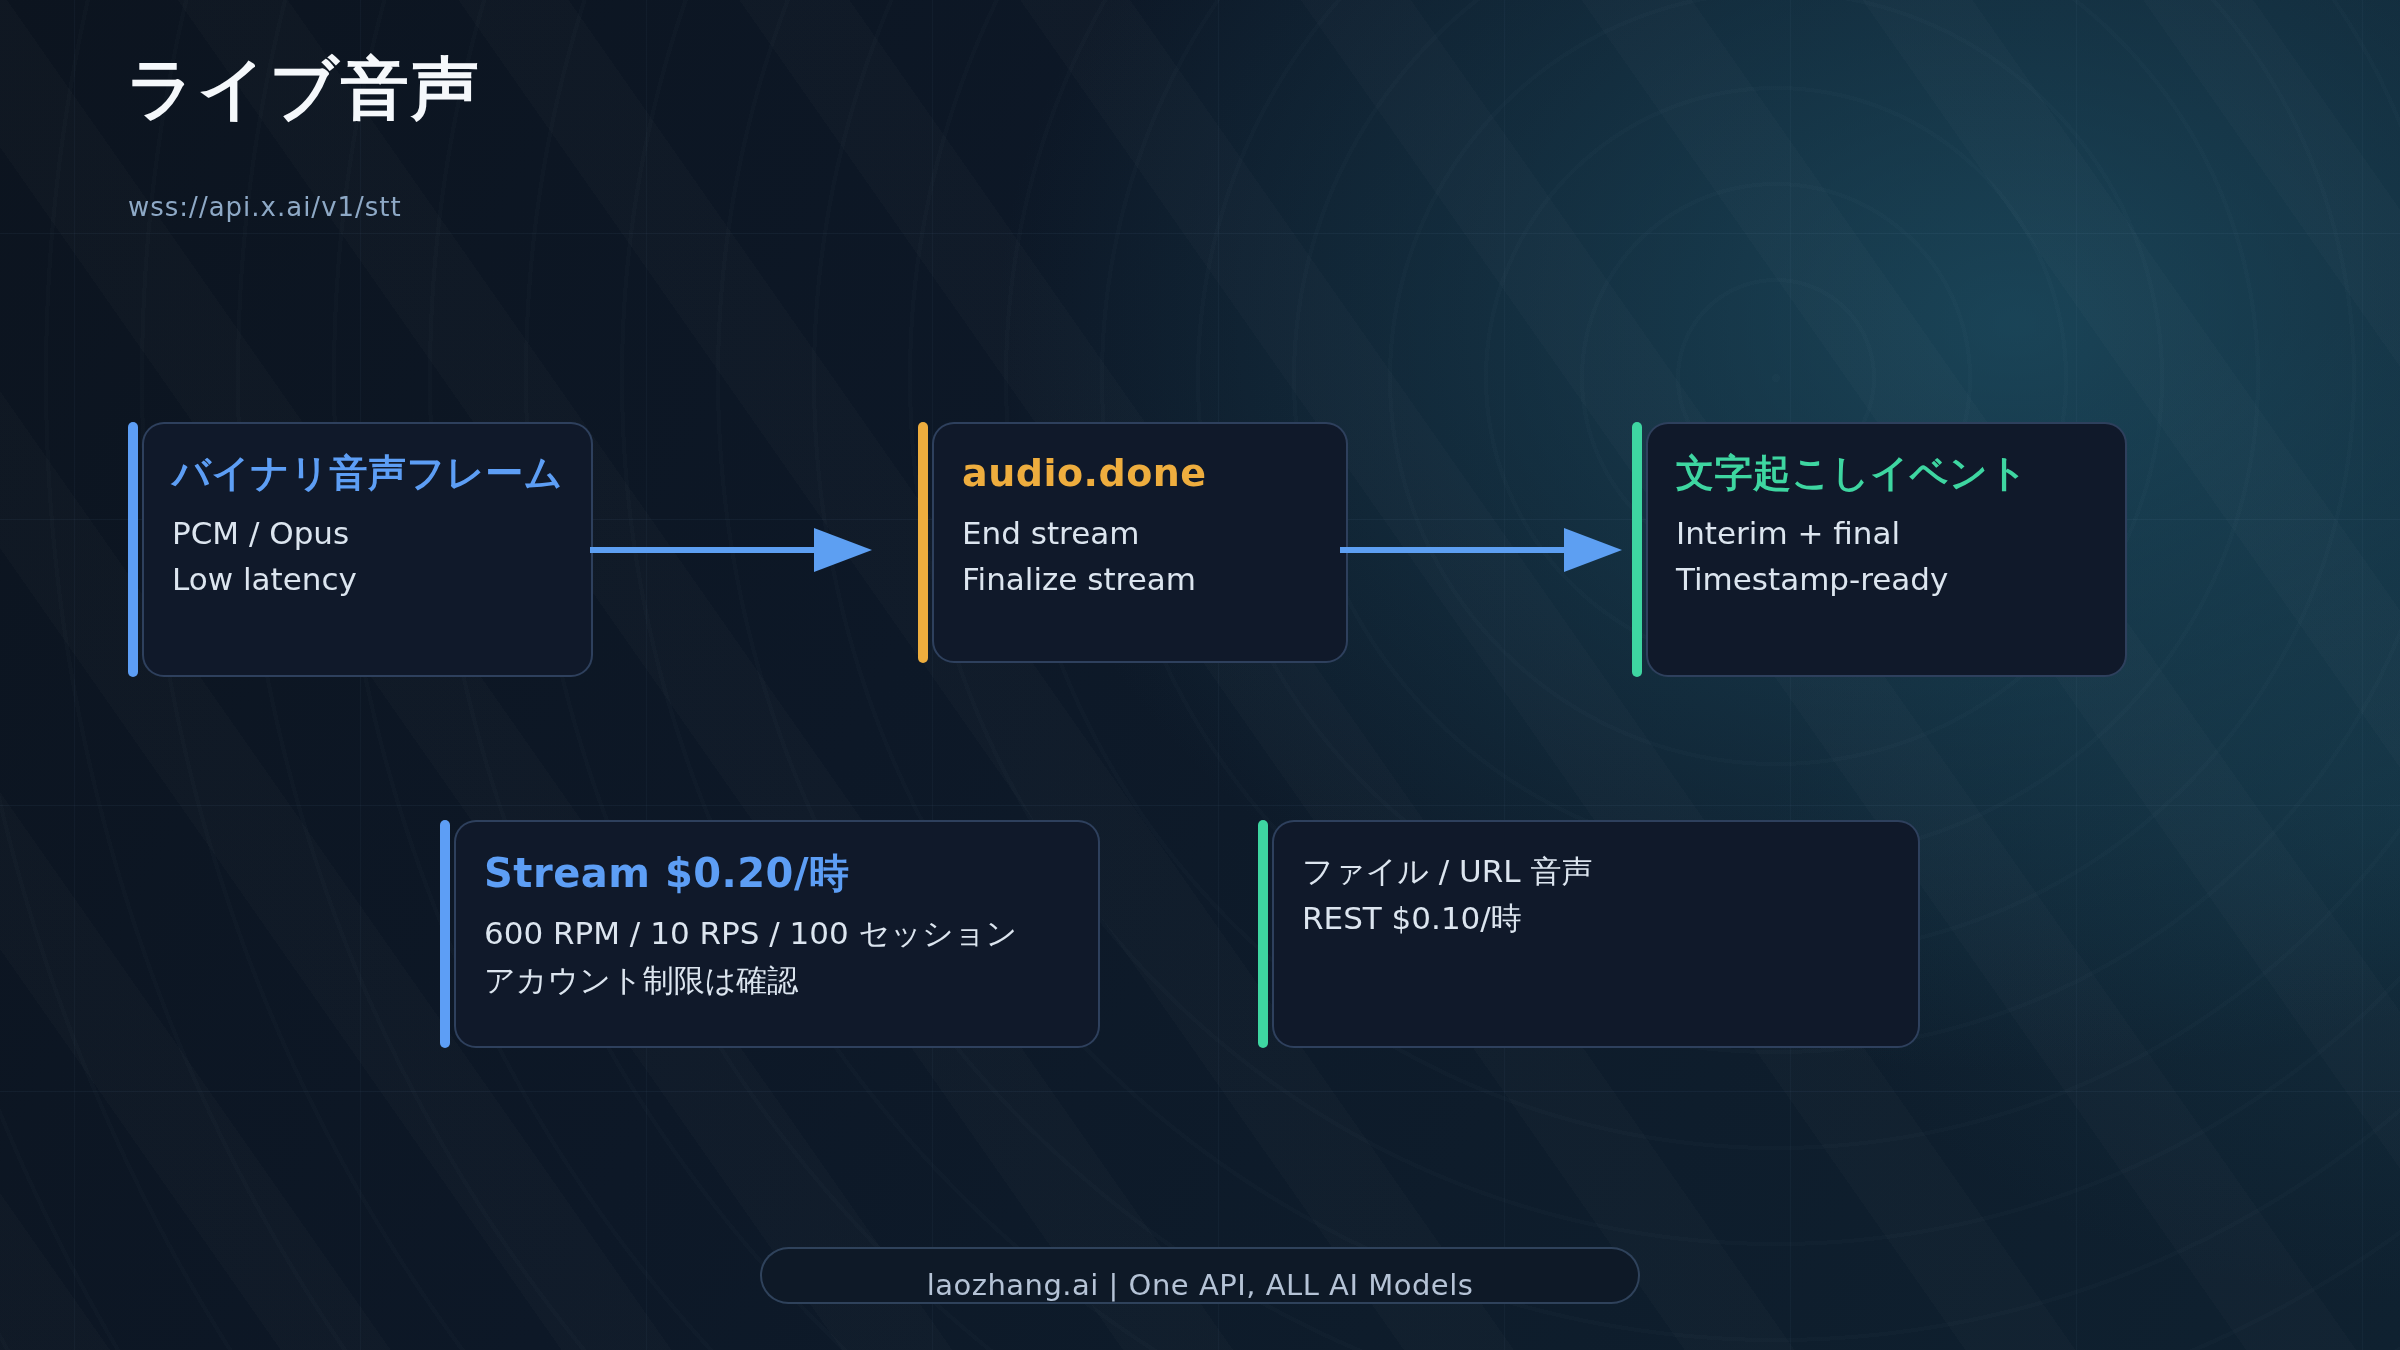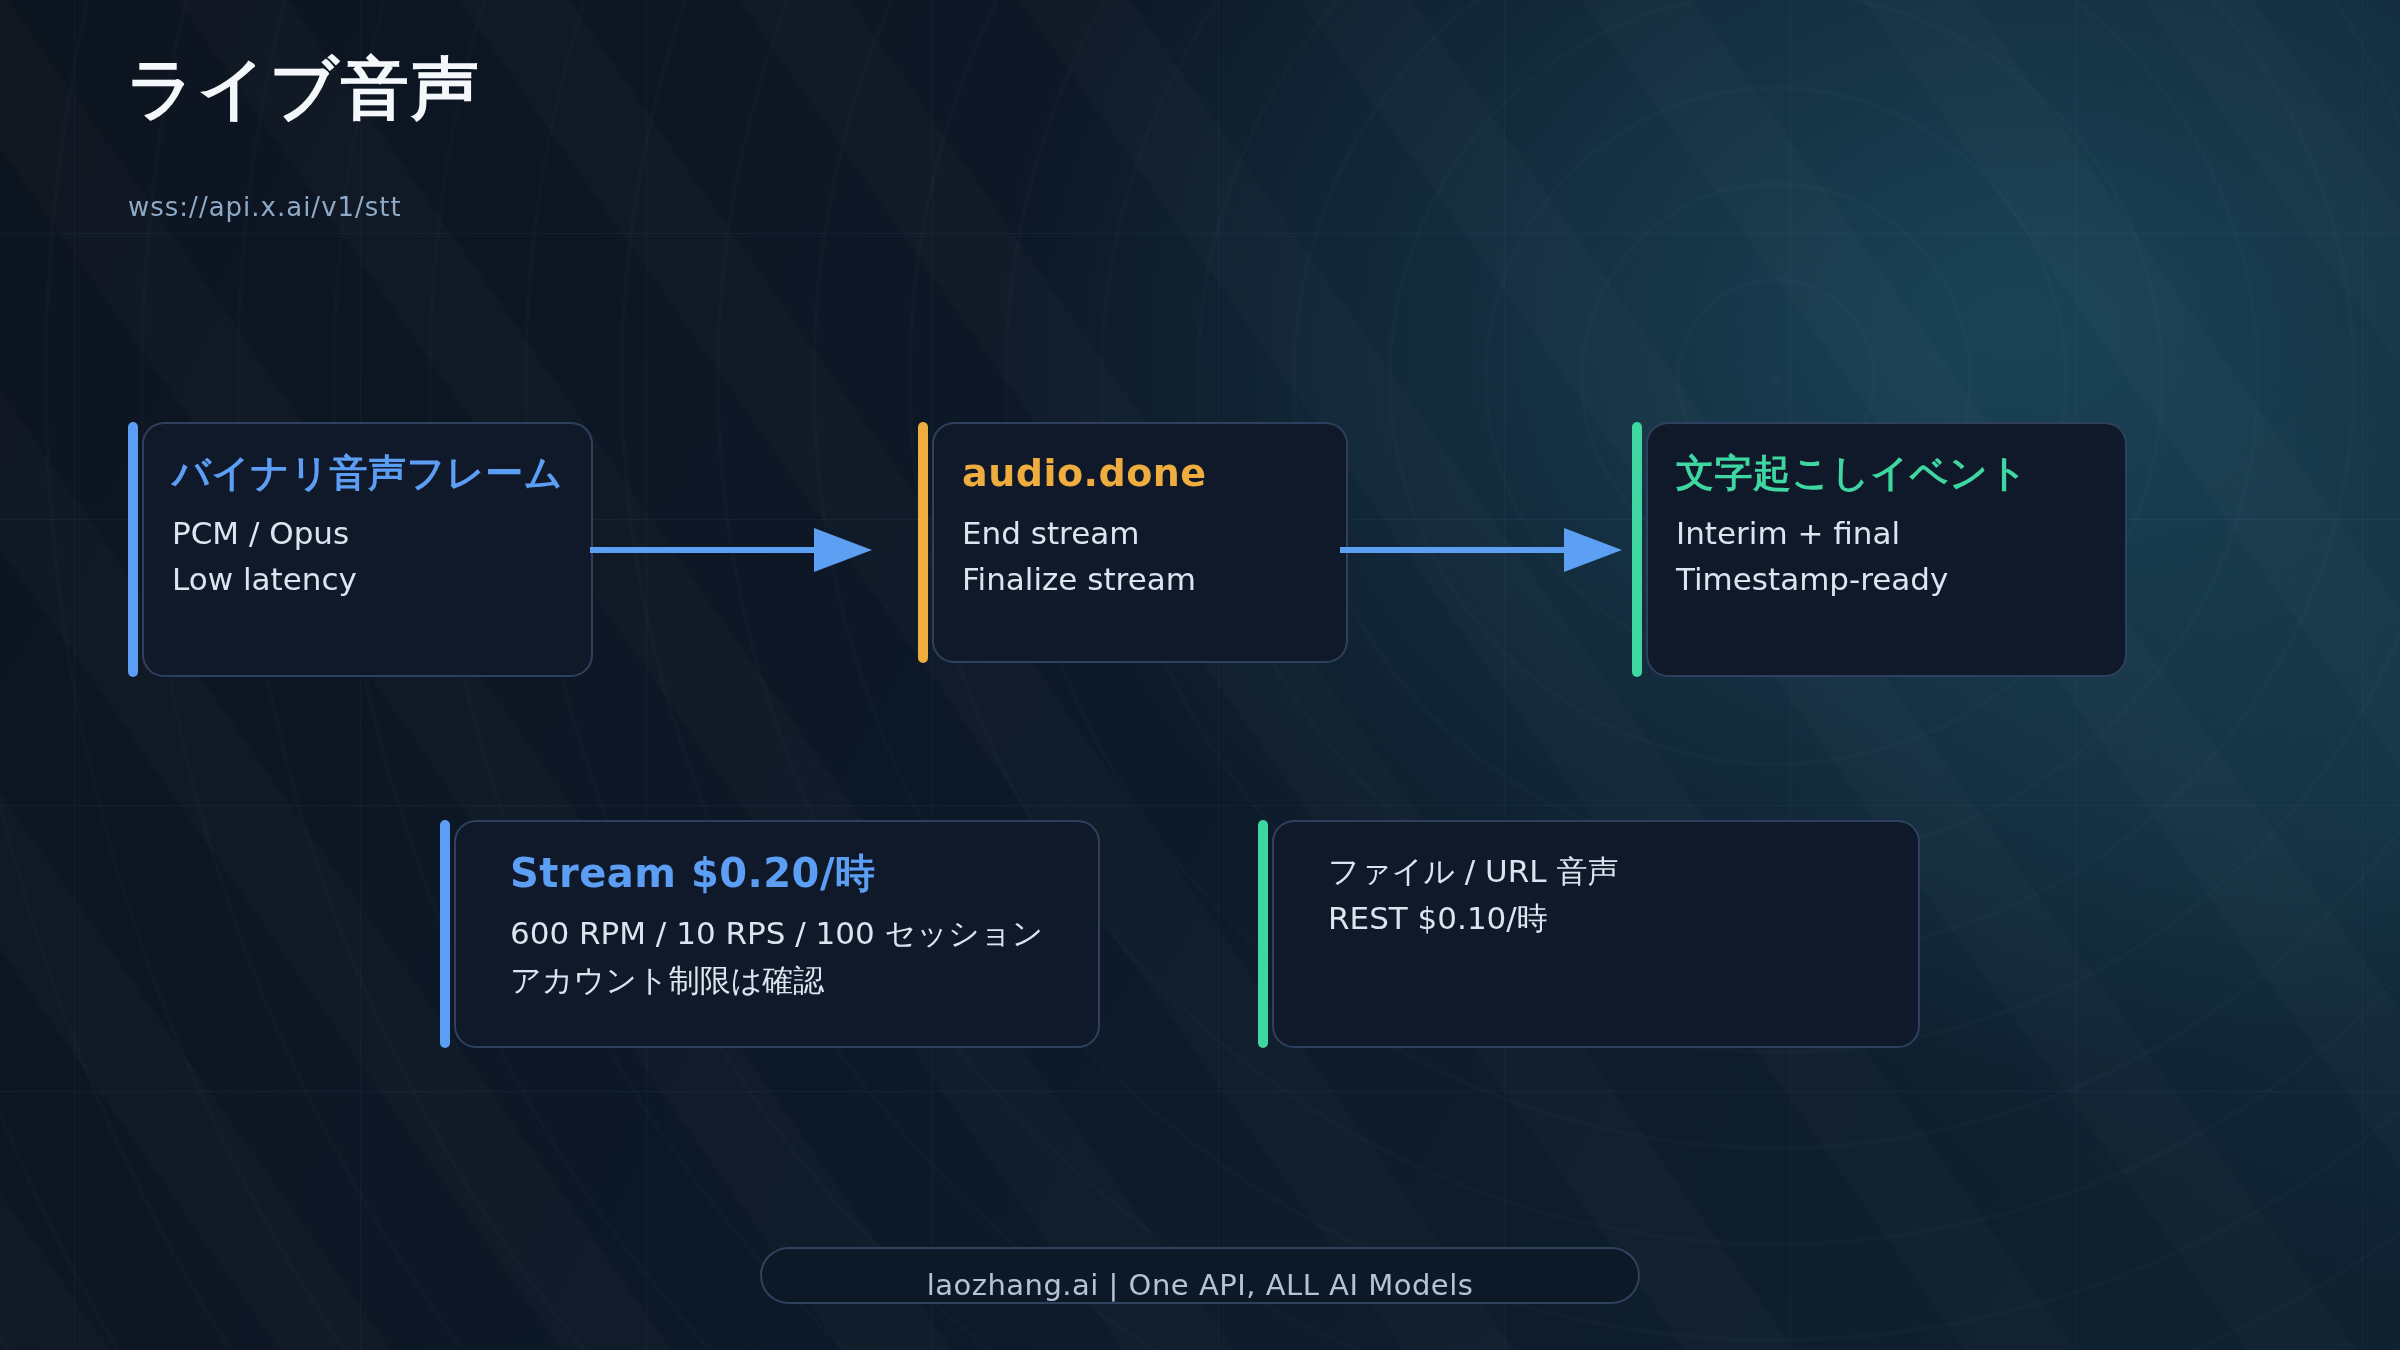--- a/index.html
+++ b/index.html
@@ -49,21 +49,21 @@
     border-radius: 6px; background: var(--accent, #5d9ef5);
     margin-right: 4px;
   }
   .card .box {
     flex: 1; box-sizing: border-box;
     background: #10192a;
     border: 2px solid rgba(96, 130, 176, 0.38);
     border-radius: 22px;
   }
   .flow .box { padding: 26px 28px; }
-  .detail .box { padding: 26px 54px; }
+  .detail .box { padding: 26px 28px; }
   .card-title {
     font-size: 38px; font-weight: 700; color: var(--accent, #5d9ef5);
     letter-spacing: 0.5px; margin-bottom: 12px; white-space: nowrap; line-height: 1.25;
   }
   .detail .card-title { font-size: 40px; }
   .card-line {
     font-size: 31px; color: #dce5ef; line-height: 1.5; white-space: nowrap;
   }
 
   .arrow { position: absolute; color: #5d9ff2; }

